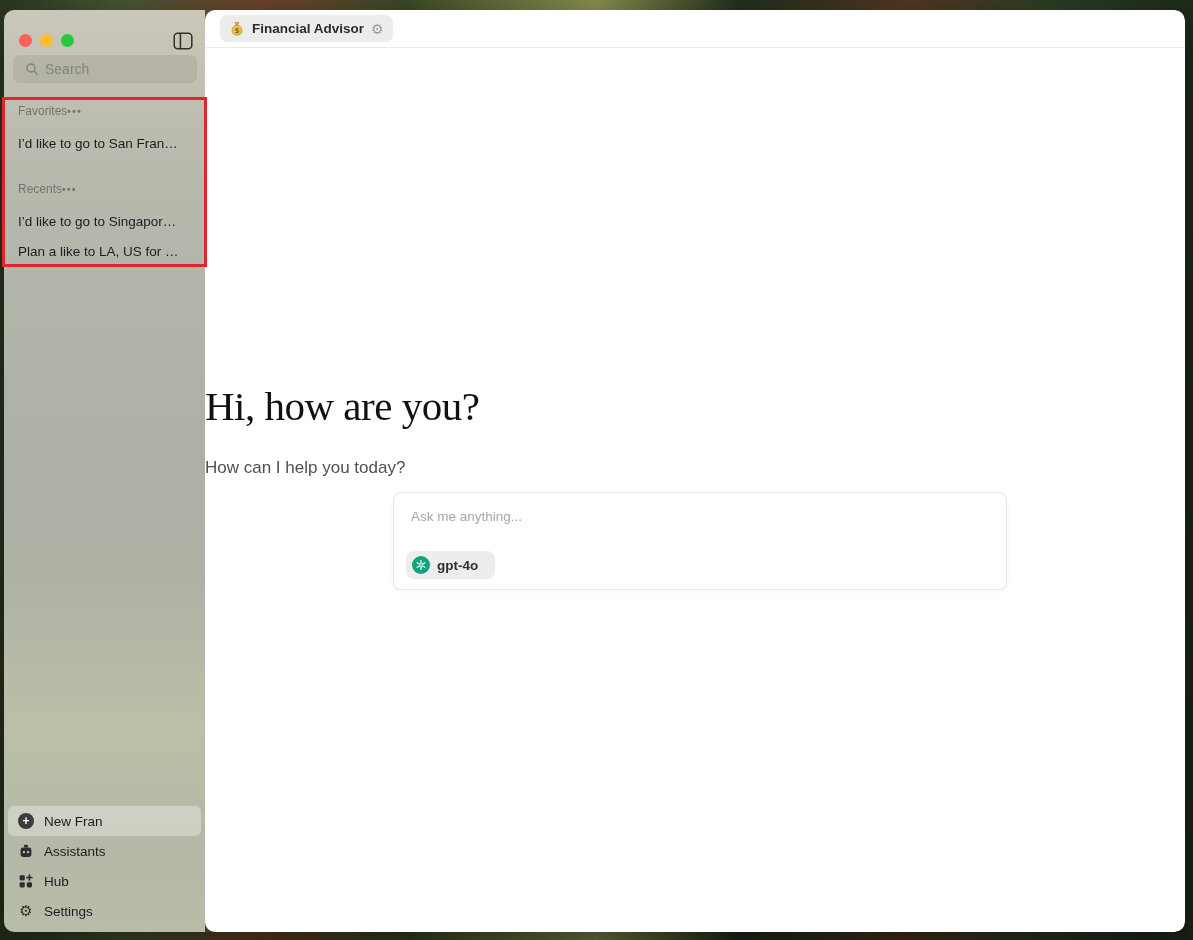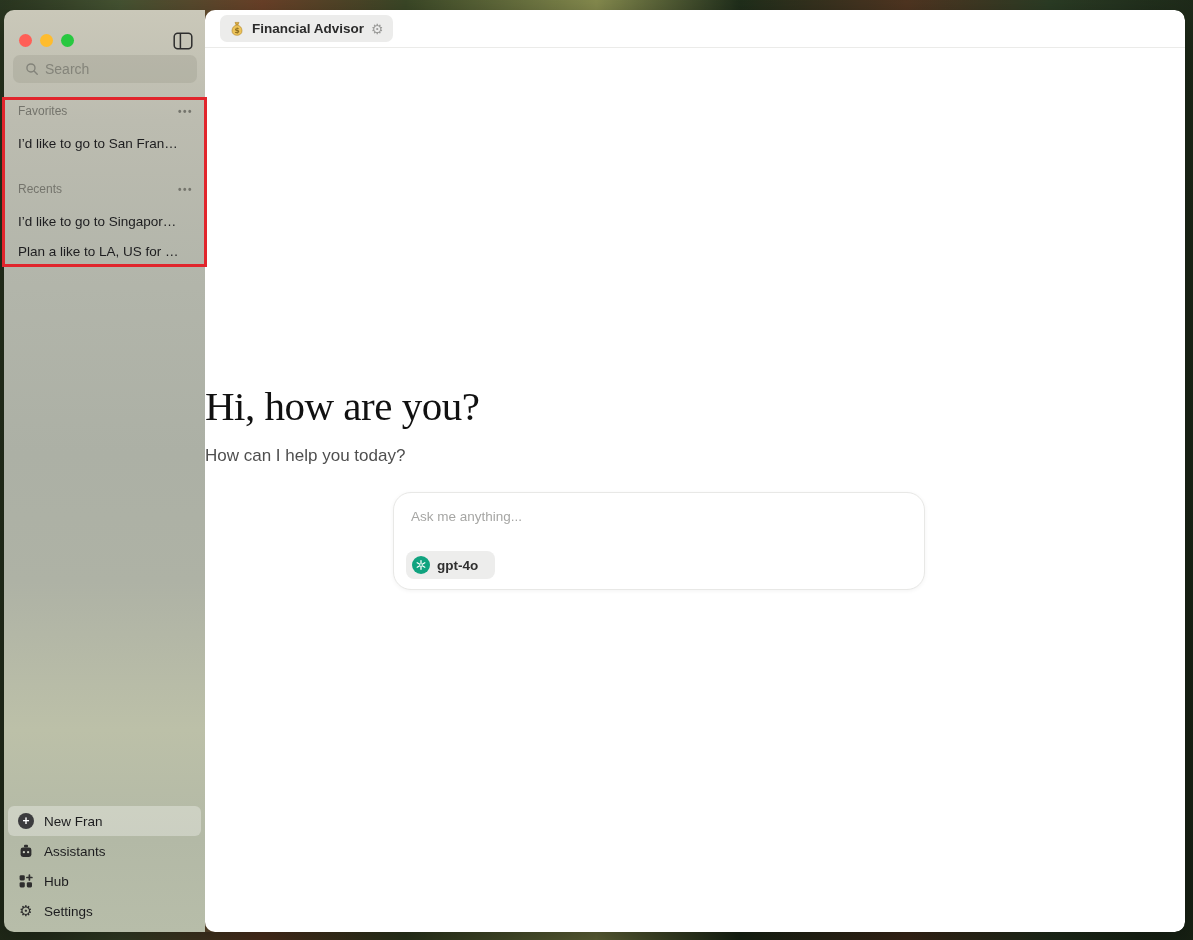--- a/index.html
+++ b/index.html
@@ -33,21 +33,21 @@
     background:rgba(96,96,78,0.13); border-radius:7px;
     display:flex; align-items:center; padding:0 12px; gap:6px;
   }
   .searchbar input{
     border:none; outline:none; background:transparent; width:100%;
     font-size:14px; color:#3a3a34; font-family:"Liberation Sans",sans-serif;
   }
   .searchbar input::placeholder{ color:#84847a; }
 
   .section-header{
-    position:absolute; left:14px; right:12px; display:flex; align-items:center; justify-content:space-between;
+    position:absolute; left:14px; right:12px; display:flex; align-items:center; 
   }
   .section-header .sec-label{ font-size:12px; color:#74746c; font-weight:500; }
   .dots{ font-size:10px; color:#74746c; letter-spacing:1.5px; font-weight:700; cursor:default; }
   .chat-item{
     position:absolute; left:14px; right:10px; font-size:13.5px; color:#1d1d1f;
     white-space:nowrap; overflow:hidden; cursor:default;
   }
 
   .footer{ position:absolute; left:4px; right:4px; bottom:6px; }
   .footer-row{
@@ -81,25 +81,25 @@
     gap:7px; padding:0 9px; cursor:default;
   }
   .tab-label{ font-size:13.5px; color:#2b2b2b;font-weight:bold; }
   .tab-gear{ font-family:"DejaVu Sans",sans-serif; font-size:14px; color:#9c9c9a; line-height:1; }
 
   .hero{ position:absolute; left:0; right:0; top:372px; text-align:left; }
   .hero-title{
     font-family:"Liberation Serif", serif; font-weight:500; font-size:41px; color:#111111;
     letter-spacing:-0.5px;
   }
-  .hero-sub{ margin-top:16px; font-size:17px; color:#4f4f4f; }
+  .hero-sub{ margin-top:28px; font-size:17px; color:#4f4f4f; }
 
   .composer{
-    position:absolute; left:188px; top:482px; width:532px; height:98px;
-    background:#fff; border:1px solid #e8e8e6; border-radius:18px;
+    position:absolute; left:188px; top:482px; width:614px; height:98px;
+    background:#fff; border:1px solid #e8e8e6; border-radius:8px;
     box-shadow:0 1px 4px rgba(0,0,0,0.05);
   }
   .composer textarea{
     width:100%; height:52px; border:none; outline:none; resize:none; background:transparent;
     padding:16px 16px 0 17px; font-size:13.5px; color:#333;
     font-family:"Liberation Sans",sans-serif;
   }
   .composer textarea::placeholder{ color:#a6a6a4; }
   .model-chip{
     position:absolute; left:12px; bottom:10px; height:28px; background:#ededec; border-radius:8px;

